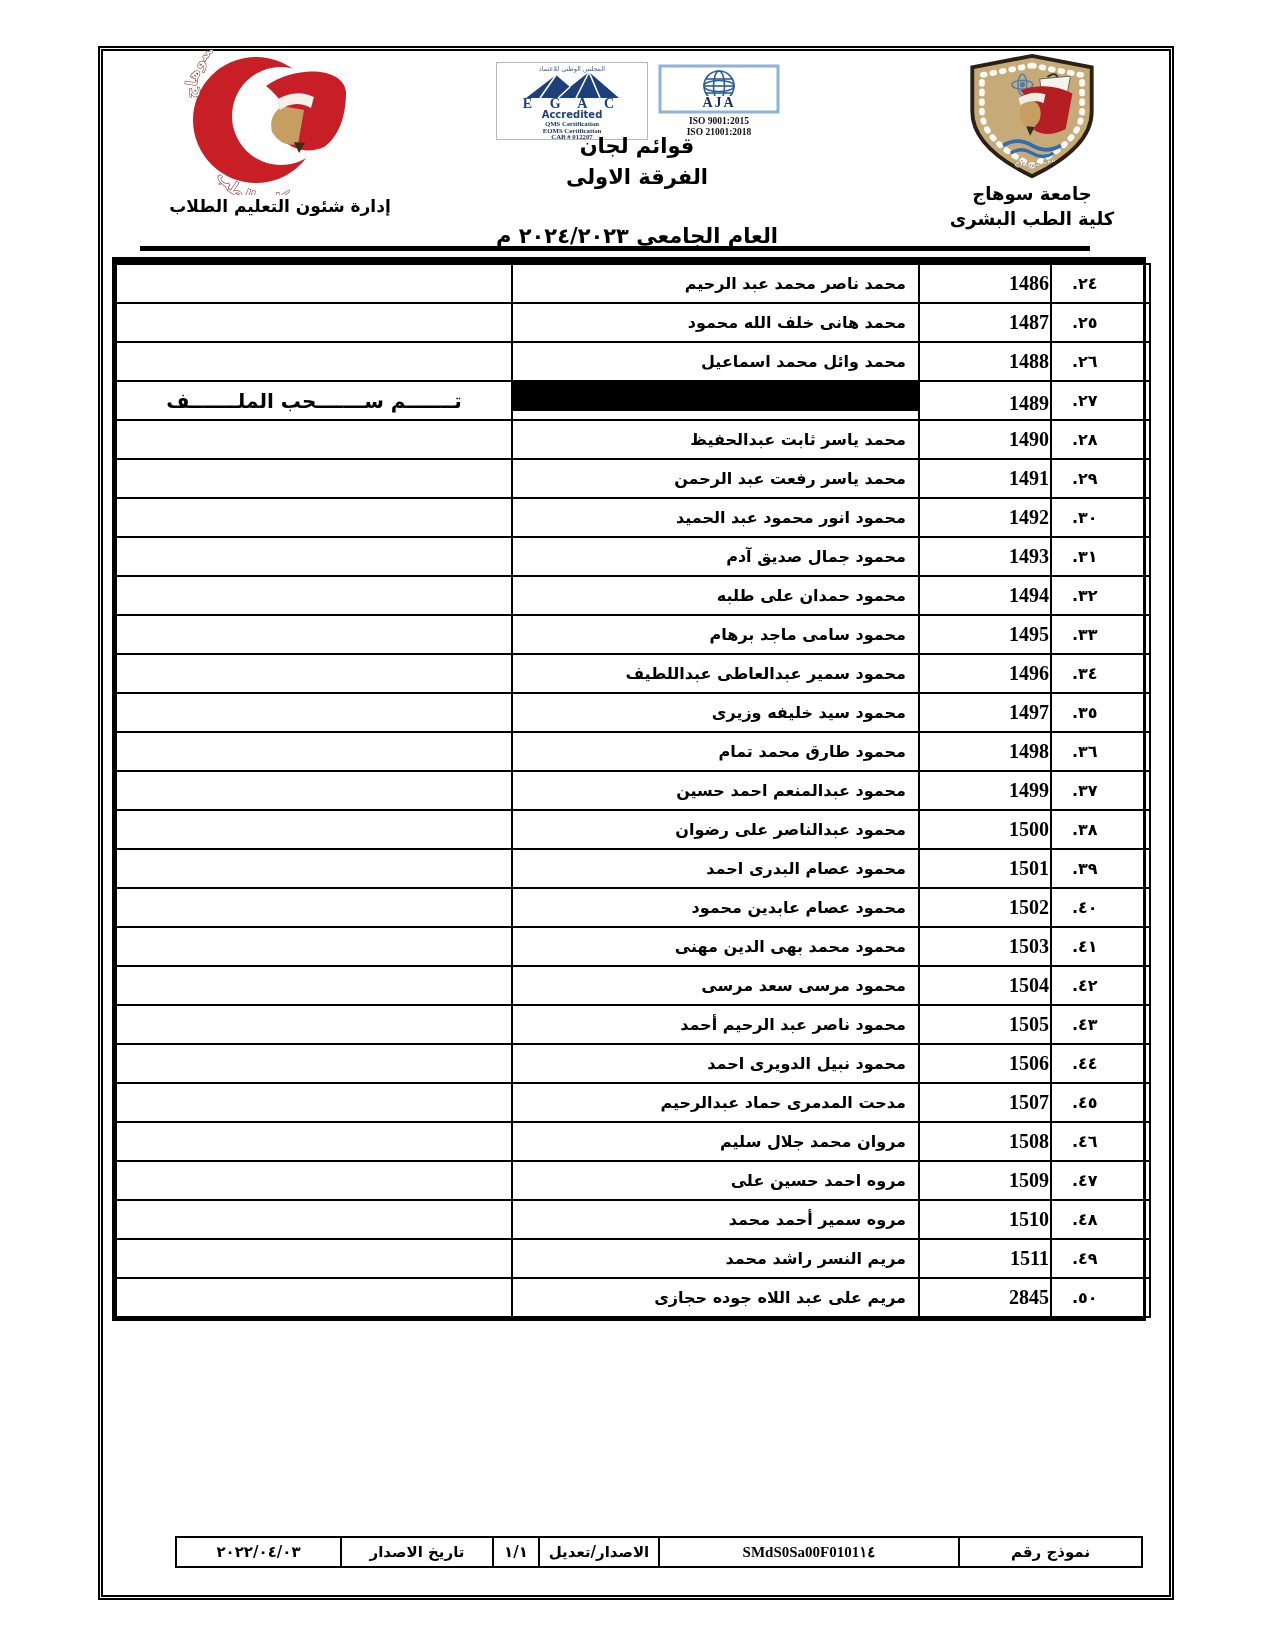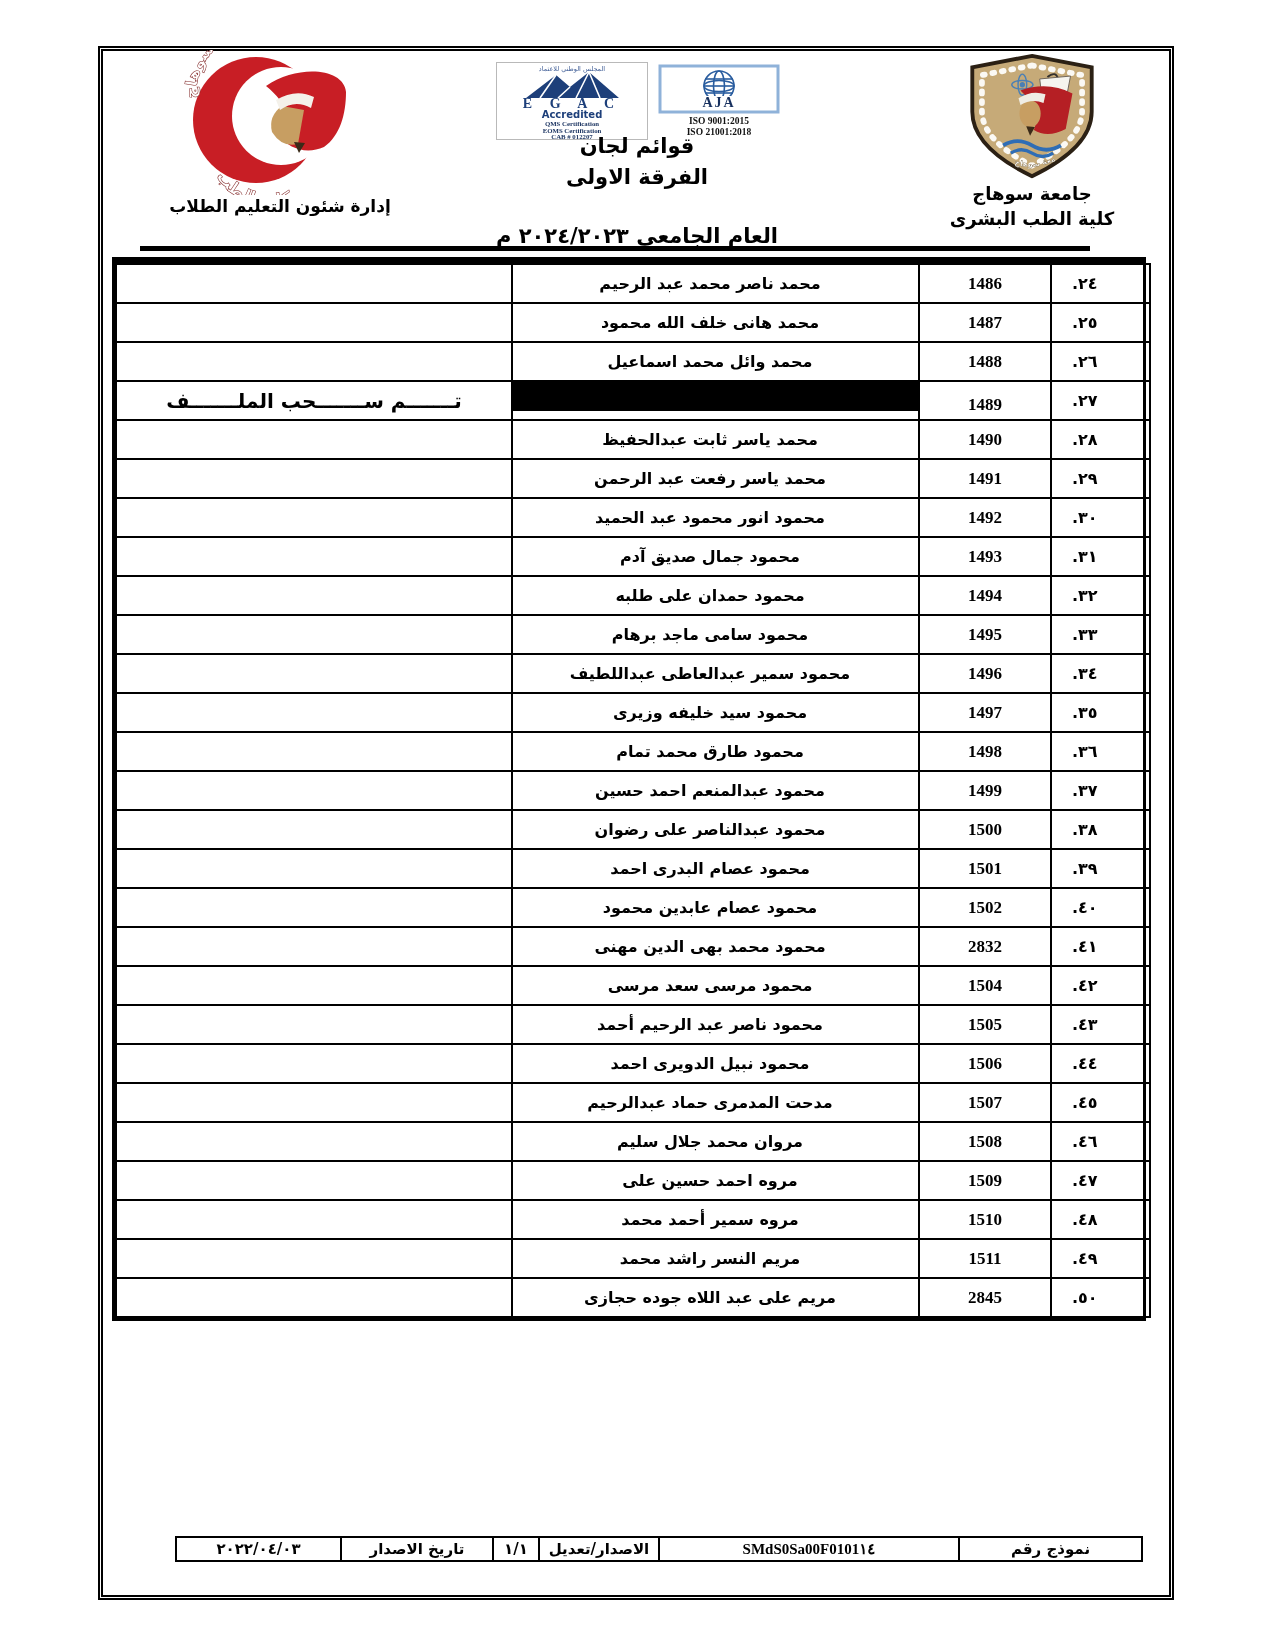--- a/index.html
+++ b/index.html
@@ -27,29 +27,29 @@
   .fac-label{left:928px;top:208px;width:208px;text-align:center;
     font-size:18px;font-weight:bold;direction:rtl;}
   .header-rule{left:140px;top:246px;width:950px;height:5px;background:#000;}
   
   .table-wrap{left:112px;top:257px;width:1034px;
     border:3px solid #000;border-top:6px solid #000;box-sizing:border-box;}
   table.students{width:100%;border-collapse:collapse;direction:rtl;table-layout:fixed;}
   table.students td{border:2px solid #000;height:39px;box-sizing:border-box;
     font-weight:bold;overflow:hidden;white-space:nowrap;}
   td.serial{text-align:left;font-size:16px;padding-left:20px;}
-  td.sid{text-align:center;font-family:"Liberation Serif",serif;font-size:17px;}
-  td.name{text-align:center;padding-right:12px;font-size:16px;position:relative;}
+  td.sid{text-align:right;font-family:"Liberation Serif",serif;font-size:20px;}
+  td.name{text-align:right;padding-right:12px;font-size:16px;position:relative;}
   td.note{text-align:center;font-size:20px;}
   tr.redacted td.sid{vertical-align:bottom;padding-bottom:4px;}
   .redaction{position:absolute;top:0;left:0;right:0;bottom:8px;background:#000;}
   
   .footer-wrap{left:175px;top:1536px;width:966px;}
   table.meta{width:100%;border-collapse:collapse;direction:rtl;table-layout:fixed;}
-  table.meta td{border:2px solid #000;height:24px;text-align:center;
+  table.meta td{border:2px solid #000;height:30px;text-align:center;
     font-weight:bold;font-size:15px;box-sizing:border-box;white-space:nowrap;}
   td.form-code{font-family:"Liberation Serif",serif;font-size:17px;direction:ltr;}
   
   svg text{font-family:"DejaVu Sans",sans-serif;}
   svg .lat{font-family:"Liberation Serif",serif;}
 </style>
 </head>
 <body>
 
 <div class="abs page-frame"></div>
@@ -240,21 +240,21 @@
           <td class="note"></td>
         </tr>
         <tr>
           <td class="serial">٤٠.</td>
           <td class="sid">1502</td>
           <td class="name">محمود عصام عابدين محمود</td>
           <td class="note"></td>
         </tr>
         <tr>
           <td class="serial">٤١.</td>
-          <td class="sid">2832</td>
+          <td class="sid">1503</td>
           <td class="name">محمود محمد بهى الدين مهنى</td>
           <td class="note"></td>
         </tr>
         <tr>
           <td class="serial">٤٢.</td>
           <td class="sid">1504</td>
           <td class="name">محمود مرسى سعد مرسى</td>
           <td class="note"></td>
         </tr>
         <tr>

